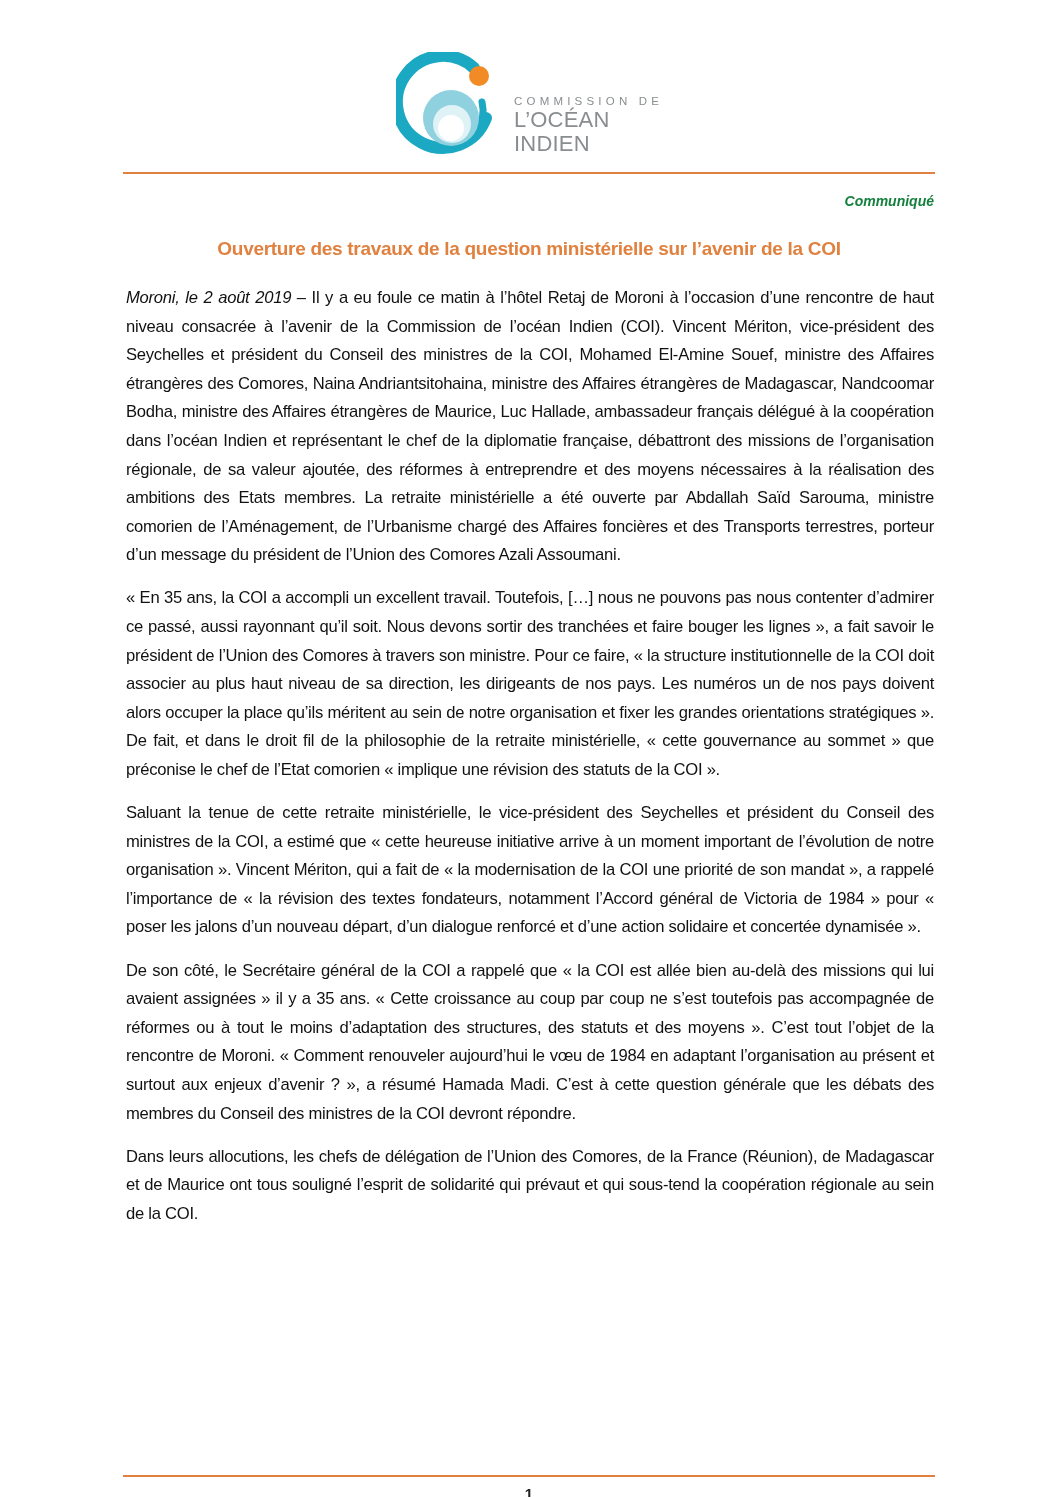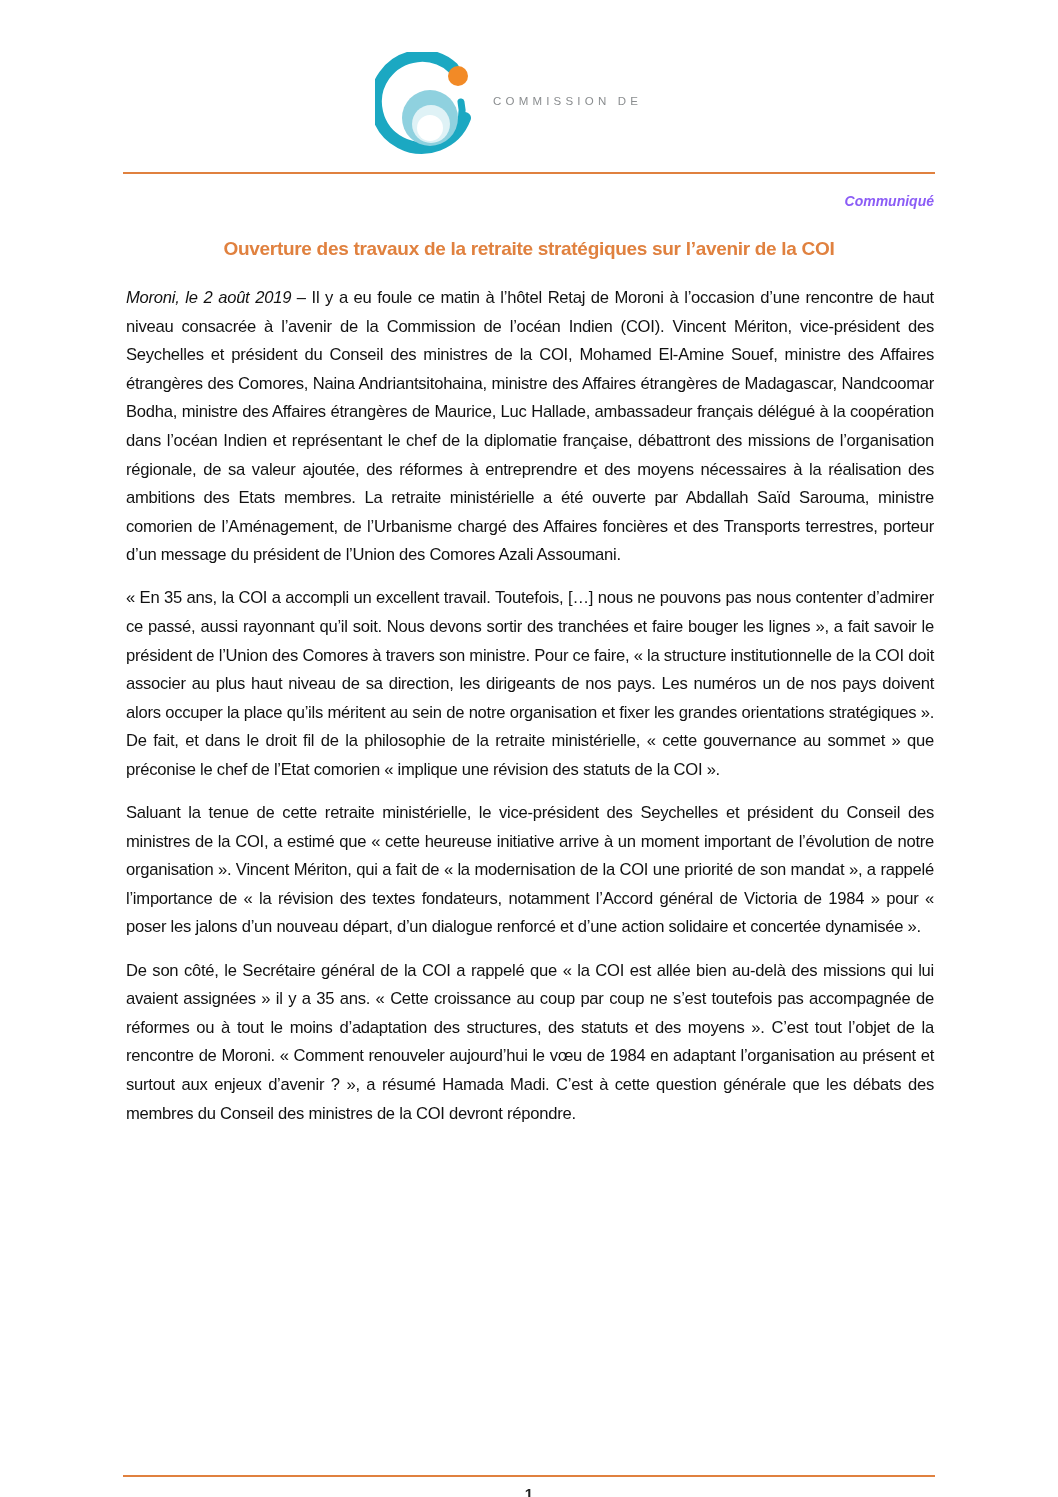--- a/index.html
+++ b/index.html
@@ -1,30 +1,30 @@
 <!DOCTYPE html>
 <html><head>
 <meta charset="utf-8">
 <style>
   html, body { margin: 0; padding: 0; background: #ffffff; }
   body {
     width: 1058px; height: 1497px; position: relative; overflow: hidden;
     font-family: "Liberation Sans", sans-serif; color: #111111;
   }
-  .logo { position: absolute; left: 375px; top: 52px; width: 290px; height: 110px; }
+  .logo { position: absolute; left: 396px; top: 52px; width: 290px; height: 110px; }
   .logo-mark { position: absolute; left: 0; top: 0; width: 108px; height: 108px; }
   .logo-text { position: absolute; left: 118px; top: 42px; color: #8a8d8f; }
   .logo-line1 { font-size: 11.5px; letter-spacing: 4.2px; line-height: 14px; }
   .logo-line2 { font-size: 22px; letter-spacing: 0.2px; line-height: 24px; }
   .rule { position: absolute; left: 123px; width: 812px; height: 2px; background: #e0813f; }
   .rule.top { top: 172px; }
   .rule.bottom { top: 1475px; }
   .doctype-label {
     position: absolute; right: 124px; top: 193px;
-    font-size: 14px; font-style: italic; font-weight: bold; color: #8b5cf6;
+    font-size: 14px; font-style: italic; font-weight: bold; color: #15803d;
   }
   .title {
     position: absolute; left: 123px; width: 812px; top: 238px; text-align: center;
     font-size: 19px; font-weight: bold; color: #e0813f; letter-spacing: -0.3px;
   }
   .body-text {
     position: absolute; left: 126px; width: 808px; top: 284px;
     font-size: 16.6px; line-height: 28.6px; text-align: justify;
     letter-spacing: -0.25px;
   }
@@ -43,35 +43,37 @@
   <svg class="logo-mark" viewBox="0 0 108 108">
     <path d="M 78 16 A 46 46 0 1 0 90 66" fill="none" stroke="#1ba8c2" stroke-width="12" stroke-linecap="round"></path>
     <path d="M 86 50 A 36 36 0 0 1 56 94" fill="none" stroke="#1ba8c2" stroke-width="7" stroke-linecap="round"></path>
     <circle cx="55" cy="66" r="28" fill="#8fd1df"></circle>
     <circle cx="56" cy="72" r="19" fill="#dff2f6"></circle>
     <circle cx="55" cy="76" r="13" fill="#ffffff"></circle>
     <circle cx="83" cy="24" r="10" fill="#f28a26"></circle>
   </svg>
   <div class="logo-text">
     <div class="logo-line1">COMMISSION DE</div>
+    <div class="logo-line2">L’OCÉAN INDIEN</div>
   </div>
 </div>
 
 <div class="rule top"></div>
 
 <div class="doctype-label">Communiqué</div>
 
-<div class="title">Ouverture des travaux de la retraite stratégiques sur l’avenir de la COI</div>
+<div class="title">Ouverture des travaux de la question ministérielle sur l’avenir de la COI</div>
 
 <div class="body-text">
   <p><span class="dateline">Moroni, le 2 août 2019</span><span> – Il y a eu foule ce matin à l’hôtel Retaj de Moroni à l’occasion d’une rencontre de haut niveau consacrée à l’avenir de la Commission de l’océan Indien (COI). Vincent Mériton, vice-président des Seychelles et président du Conseil des ministres de la COI, Mohamed El-Amine Souef, ministre des Affaires étrangères des Comores, Naina Andriantsitohaina, ministre des Affaires étrangères de Madagascar, Nandcoomar Bodha, ministre des Affaires étrangères de Maurice, Luc Hallade, ambassadeur français délégué à la coopération dans l’océan Indien et représentant le chef de la diplomatie française, débattront des missions de l’organisation régionale, de sa valeur ajoutée, des réformes à entreprendre et des moyens nécessaires à la réalisation des ambitions des Etats membres. La retraite ministérielle a été ouverte par Abdallah Saïd Sarouma, ministre comorien de l’Aménagement, de l’Urbanisme chargé des Affaires foncières et des Transports terrestres, porteur d’un message du président de l’Union des Comores Azali Assoumani.</span></p>
 
   <p><span>« </span><span class="q">En 35 ans, la COI a accompli un excellent travail. Toutefois, […] nous ne pouvons pas nous contenter d’admirer ce passé, aussi rayonnant qu’il soit. Nous devons sortir des tranchées et faire bouger les lignes</span><span> », a fait savoir le président de l’Union des Comores à travers son ministre. Pour ce faire, « </span><span class="q">la structure institutionnelle de la COI doit associer au plus haut niveau de sa direction, les dirigeants de nos pays. Les numéros un de nos pays doivent alors occuper la place qu’ils méritent au sein de notre organisation et fixer les grandes orientations stratégiques</span><span> ». De fait, et dans le droit fil de la philosophie de la retraite ministérielle, « </span><span class="q">cette gouvernance au sommet</span><span> » que préconise le chef de l’Etat comorien « </span><span class="q">implique une révision des statuts de la COI</span><span> ».</span></p>
 
   <p><span>Saluant la tenue de cette retraite ministérielle, le vice-président des Seychelles et président du Conseil des ministres de la COI, a estimé que « </span><span class="q">cette heureuse initiative arrive à un moment important de l’évolution de notre organisation</span><span> ». Vincent Mériton, qui a fait de « </span><span class="q">la modernisation de la COI une priorité de son mandat</span><span> », a rappelé l’importance de « </span><span class="q">la révision des textes fondateurs, notamment l’Accord général de Victoria de 1984</span><span> » pour « </span><span class="q">poser les jalons d’un nouveau départ, d’un dialogue renforcé et d’une action solidaire et concertée dynamisée</span><span> ».</span></p>
 
   <p><span>De son côté, le Secrétaire général de la COI a rappelé que « </span><span class="q">la COI est allée bien au-delà des missions qui lui avaient assignées</span><span> » il y a 35 ans. « </span><span class="q">Cette croissance au coup par coup ne s’est toutefois pas accompagnée de réformes ou à tout le moins d’adaptation des structures, des statuts et des moyens</span><span> ». C’est tout l’objet de la rencontre de Moroni. « </span><span class="q">Comment renouveler aujourd’hui le vœu de 1984 en adaptant l’organisation au présent et surtout aux enjeux d’avenir ?</span><span> », a résumé Hamada Madi. C’est à cette question générale que les débats des membres du Conseil des ministres de la COI devront répondre.</span></p>
 
+  <p><span>Dans leurs allocutions, les chefs de délégation de l’Union des Comores, de la France (Réunion), de Madagascar et de Maurice ont tous souligné l’esprit de solidarité qui prévaut et qui sous-tend la coopération régionale au sein de la COI.</span></p>
 </div>
 
 <div class="rule bottom"></div>
 
 <div class="page-number">1</div>
 
 </body></html>

